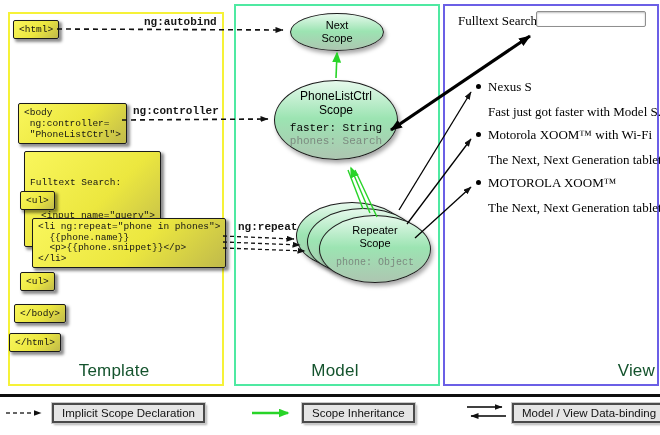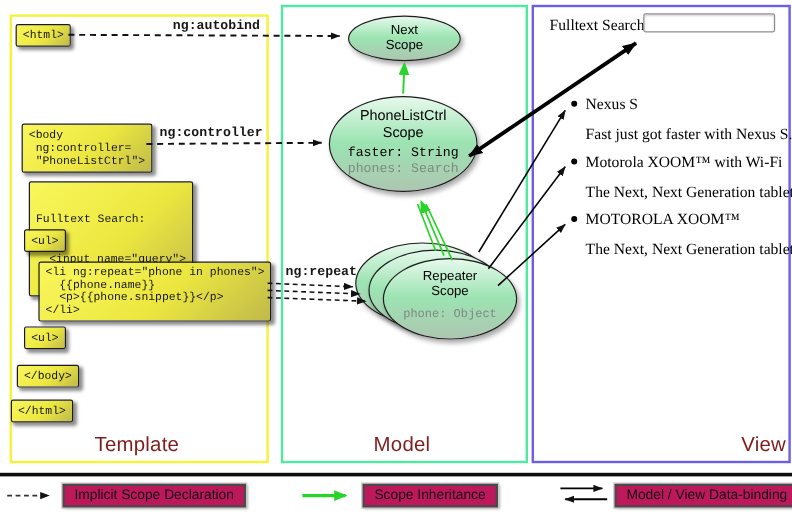--- a/index.html
+++ b/index.html
@@ -1,19 +1,19 @@
 <!DOCTYPE html>
 <html><head>
 <meta charset="utf-8">
 <style>
   html,body{margin:0;padding:0;background:#fff;}
   .stage{position:relative;width:660px;height:435px;background:#fff;overflow:hidden;
          font-family:"Liberation Sans",sans-serif;color:#111;}
   .colbox{position:absolute;background:#fff;}
-  .collabel{position:absolute;font-size:17px;color:#7f1d1d;text-align:center;letter-spacing:.2px;}
+  .collabel{position:absolute;font-size:17px;color:#14532d;text-align:center;letter-spacing:.2px;}
   .code{position:absolute;font-family:"Liberation Mono","DejaVu Sans Mono",monospace;
         font-size:9.5px;line-height:11px;color:#151515;white-space:pre;
         background:linear-gradient(135deg,#f9f65c 0%,#ece73f 55%,#c0ba4b 100%);
         border:1.5px solid #1b1b1b;border-radius:2px;padding:3px 5px;
         box-shadow:2.5px 2.5px 3px rgba(0,0,0,.45);}
   .bold{font-weight:normal;}
   .ind{padding-left:11px;}
   .nglabel{position:absolute;font-family:"Liberation Mono","DejaVu Sans Mono",monospace;
            font-size:11px;font-weight:bold;color:#161616;white-space:nowrap;}
   .ellipse{position:absolute;border:1.5px solid #1d1d1d;border-radius:50%;
@@ -23,21 +23,21 @@
   .etitle.sm{font-size:11px;line-height:12.5px;}
   .eprop{font-family:"Liberation Mono","DejaVu Sans Mono",monospace;font-size:11px;line-height:13px;color:#000;}
   .eprop.sm2{font-size:10px;}
   .gray{color:#7d8a80;}
   .serif{position:absolute;font-family:"Liberation Serif",serif;font-size:13px;color:#000;white-space:nowrap;}
   .bullet{position:absolute;width:5px;height:5px;background:#000;border-radius:50%;}
   .viewinput{position:absolute;left:536px;top:11px;width:110px;height:16px;box-sizing:border-box;
              border:1px solid #8f8f8f;border-radius:2px;background:#fff;
              box-shadow:inset 0 1px 2px rgba(0,0,0,.25);font:11px "Liberation Serif",serif;padding:0 3px;}
   .divider{position:absolute;left:0;top:394px;width:660px;height:3px;background:#0e0e0e;}
-  .legend-box{position:absolute;top:403px;height:20px;box-sizing:border-box;background:#be185d;
+  .legend-box{position:absolute;top:403px;height:20px;box-sizing:border-box;background:#e5e5e5;
               border:2px solid #4a4a4a;outline:1px solid #c9c9c9;padding:2px 8px;
               font-size:11.5px;white-space:nowrap;box-shadow:1.5px 1.5px 2px rgba(0,0,0,.3);}
   svg.arrows{position:absolute;left:0;top:0;pointer-events:none;}
 </style>
 </head>
 <body>
 
 <div class="stage">
 
   <div class="colbox" style="left:8px;top:12px;width:212px;height:370px;border:2px solid #f6f238;"></div>
@@ -87,21 +87,21 @@
     <div class="etitle sm" style="padding-top:8px;">Repeater
 Scope</div>
     <div class="eprop gray sm2" style="margin-top:7px;">phone: Object</div>
   </div>
 
   <div class="serif" style="left:458px;top:13px;">Fulltext Search:</div>
   <input class="viewinput" type="text" value="" style="">
 
   <div class="bullet" style="left:476px;top:84px;"></div>
   <div class="serif" style="left:488px;top:79px;">Nexus S</div>
-  <div class="serif" style="left:488px;top:104px;">Fast just got faster with Nexus S.</div>
+  <div class="serif" style="left:488px;top:104px;">Fast just got faster with Model S.</div>
 
   <div class="bullet" style="left:476px;top:132px;"></div>
   <div class="serif" style="left:488px;top:127px;">Motorola XOOM™ with Wi-Fi</div>
   <div class="serif" style="left:488px;top:152px;">The Next, Next Generation tablet.</div>
 
   <div class="bullet" style="left:476px;top:180px;"></div>
   <div class="serif" style="left:488px;top:175px;">MOTOROLA XOOM™</div>
   <div class="serif" style="left:488px;top:200px;">The Next, Next Generation tablet.</div>
 
   <div class="divider"></div>

